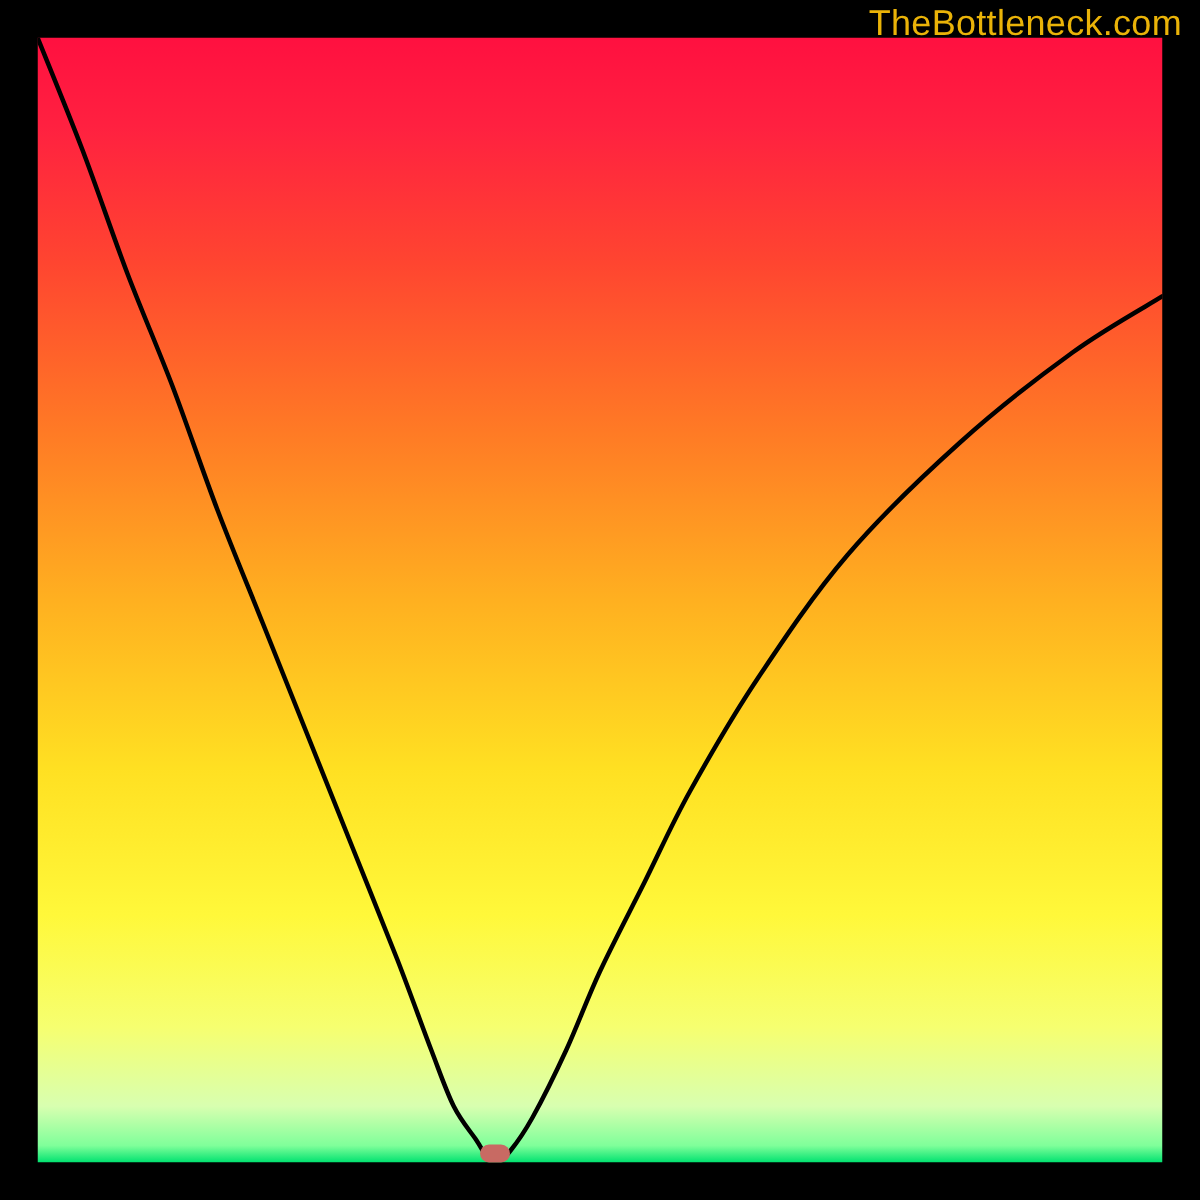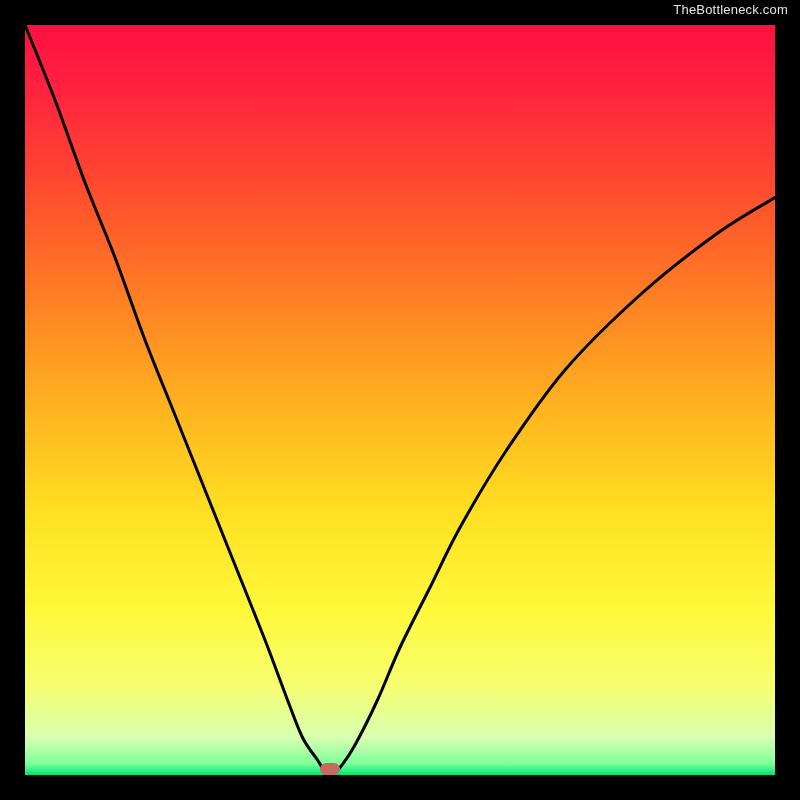--- a/index.html
+++ b/index.html
@@ -14,22 +14,22 @@
   .stage {
     position: relative;
     width: 800px;
     height: 800px;
     background: #000;
   }
   .watermark {
     position: absolute;
     top: 2px;
     right: 12px;
-    color: #e5e5e5;
-    font-size: 13px;
+    color: #eab308;
+    font-size: 24px;
     font-weight: 400;
     letter-spacing: 0.2px;
     z-index: 5;
   }
   .plot {
     position: absolute;
     left: 25px;
     top: 25px;
     width: 750px;
     height: 750px;

